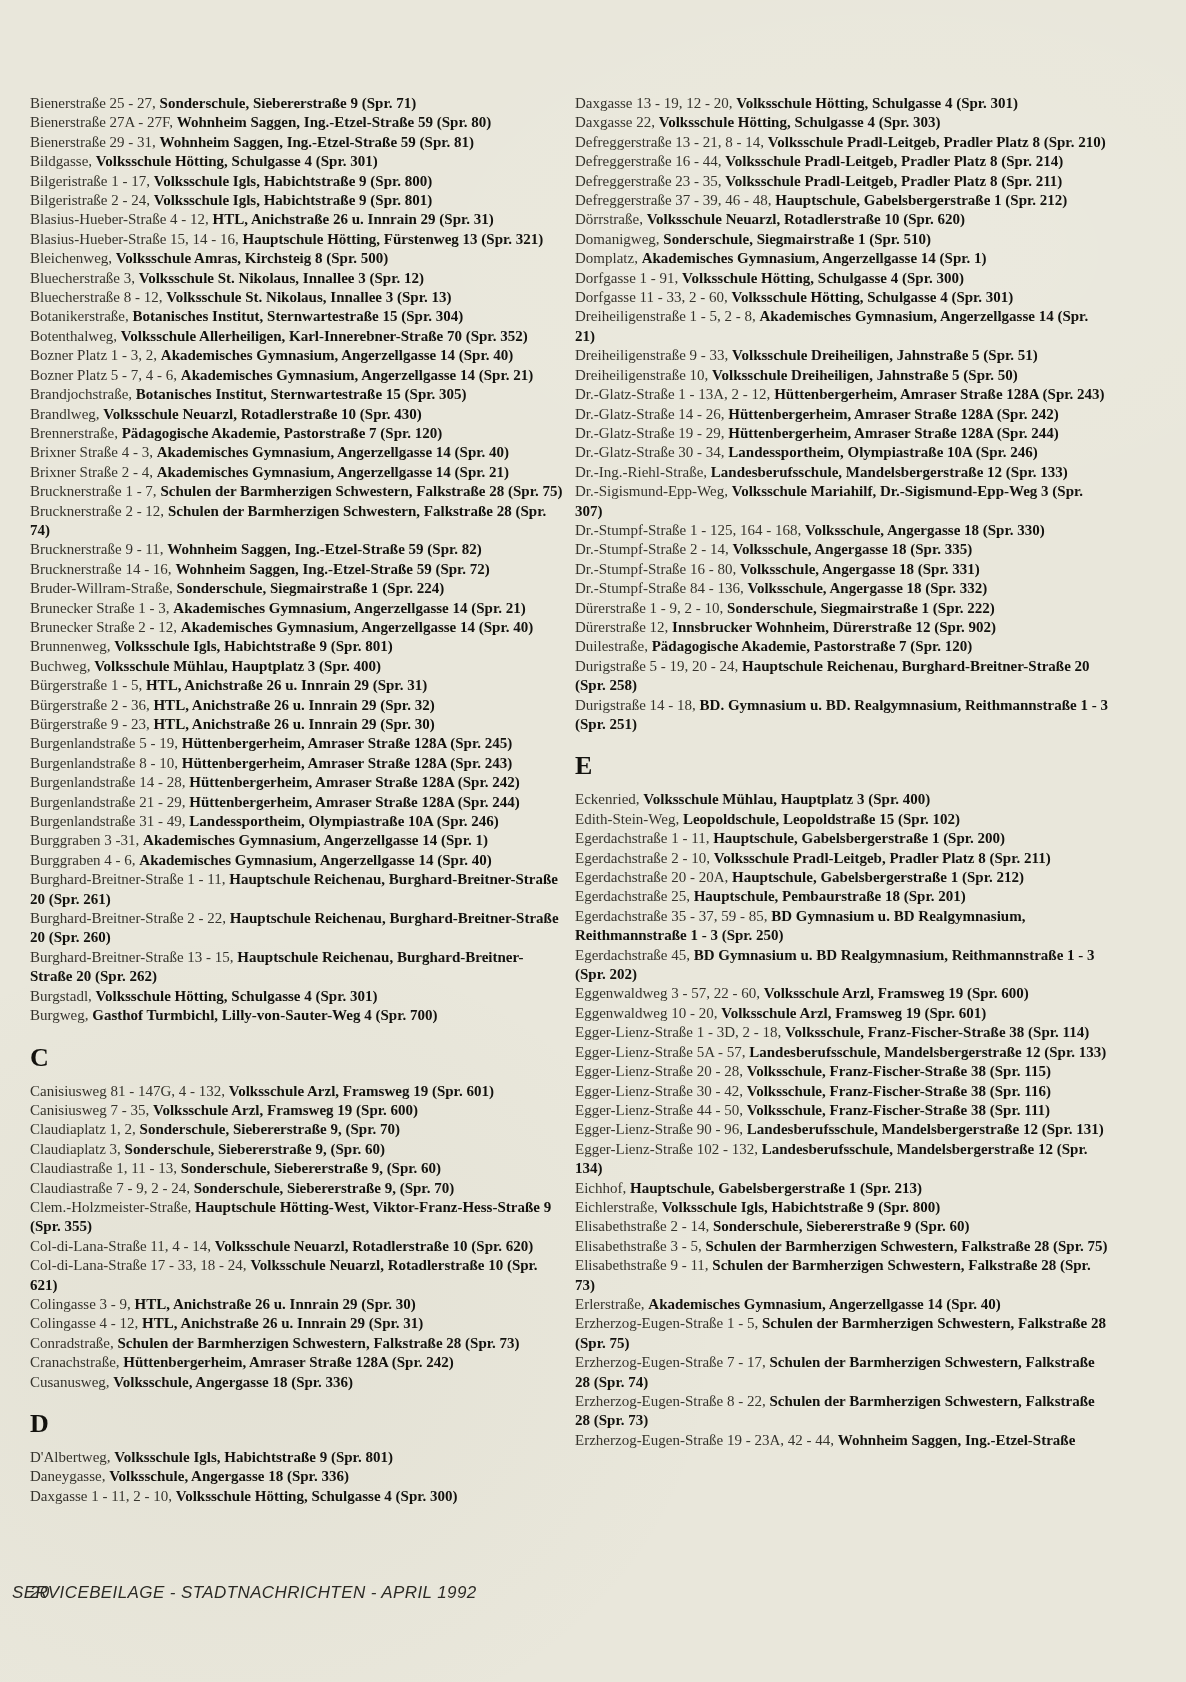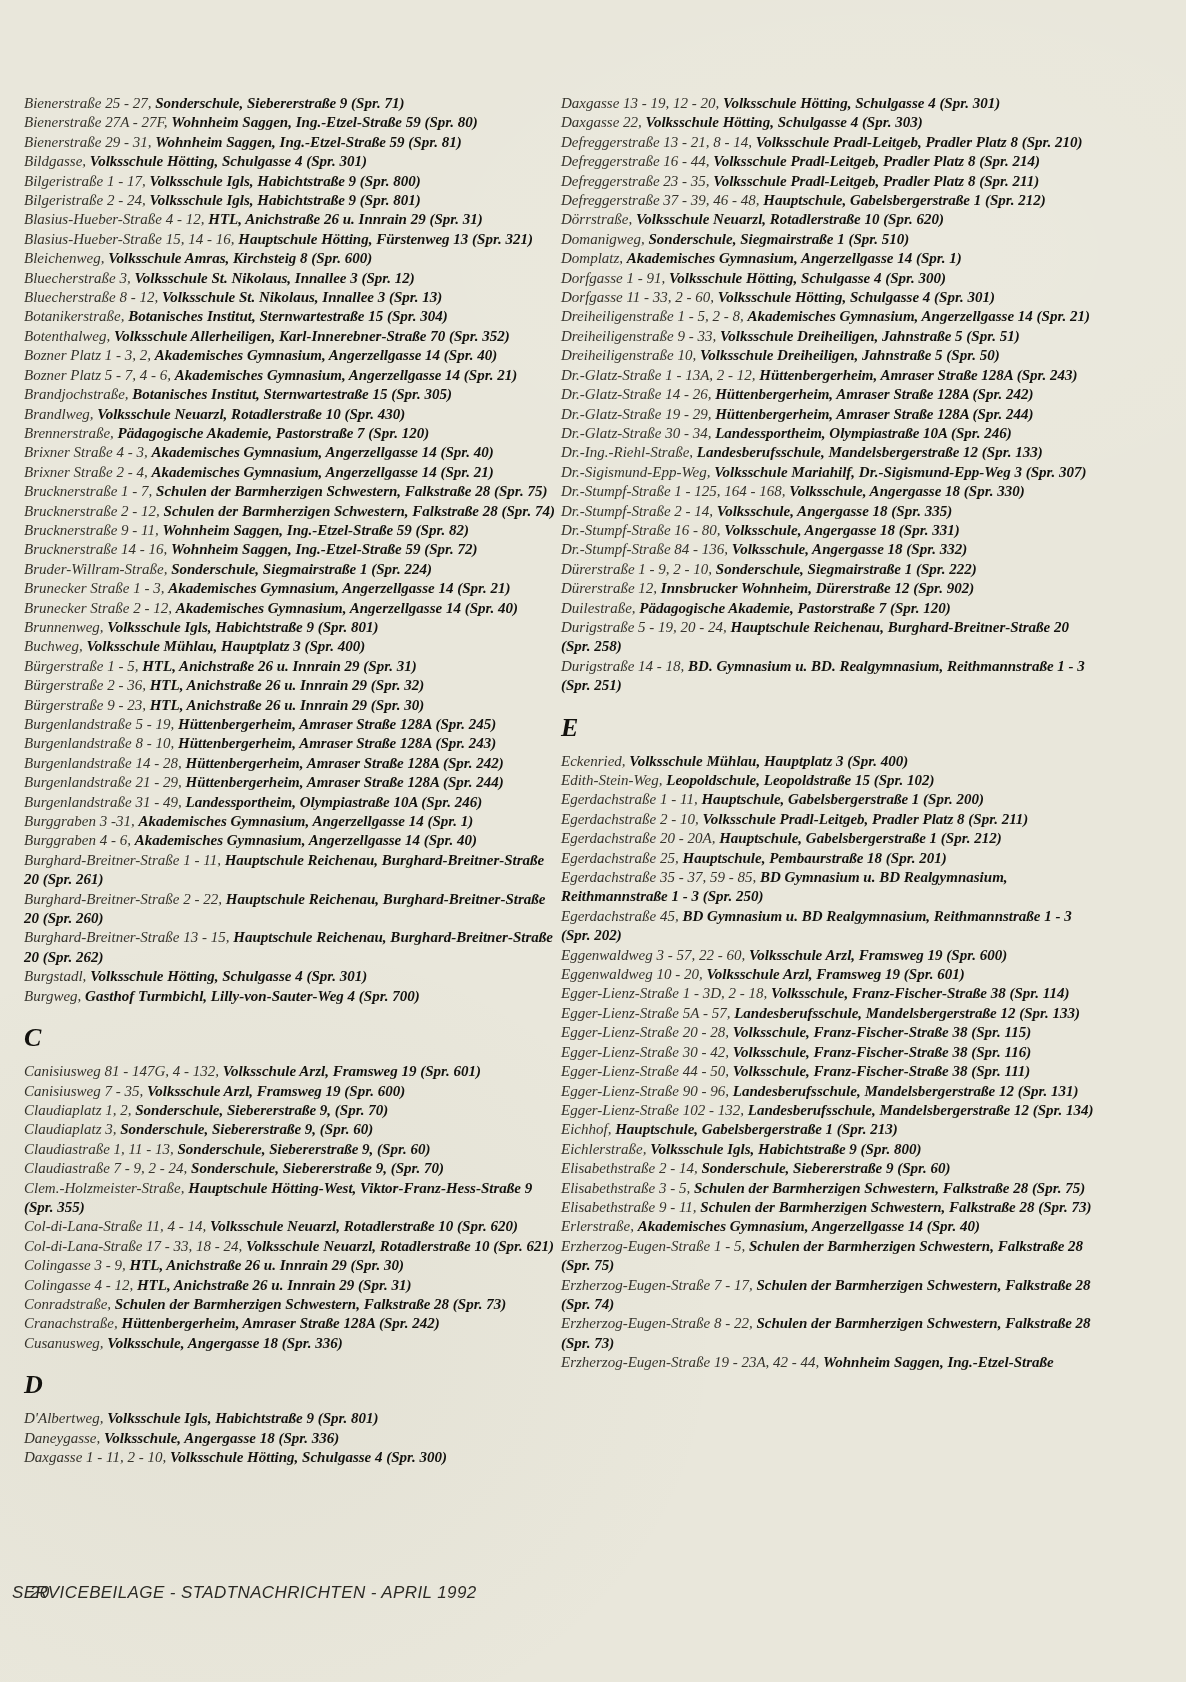--- a/index.html
+++ b/index.html
@@ -9,22 +9,22 @@
     margin:0 auto;
     background:
       radial-gradient(ellipse 900px 500px at 75% 15%, rgba(255,255,255,0.10), rgba(0,0,0,0) 60%),
       radial-gradient(ellipse 700px 600px at 20% 80%, rgba(120,115,90,0.05), rgba(0,0,0,0) 70%),
       #e9e7db;
     font-family:"Liberation Serif", serif;
     color:#1c1b17;
     overflow:hidden;
   }
   .columns{
-    position:absolute;top:94px;left:24px;
-    display:flex;gap:1px;font-style:italic;
+    position:absolute;top:94px;left:30px;
+    display:flex;gap:9px;
   }
   .column{width:536px;}
   .entry{
     margin:0;
     font-size:15px;
     line-height:19.4px;
     text-align:left;
   }
   .street{font-weight:400;color:#35332c;}
   .info{font-weight:700;color:#13120e;}
@@ -55,21 +55,21 @@
   <div class="columns">
     <div class="column" id="col-0">
         <p class="entry"><span class="street">Bienerstraße 25 - 27, </span><span class="info">Sonderschule, Siebererstraße 9 (Spr. 71)</span></p>
         <p class="entry"><span class="street">Bienerstraße 27A - 27F, </span><span class="info">Wohnheim Saggen, Ing.-Etzel-Straße 59 (Spr. 80)</span></p>
         <p class="entry"><span class="street">Bienerstraße 29 - 31, </span><span class="info">Wohnheim Saggen, Ing.-Etzel-Straße 59 (Spr. 81)</span></p>
         <p class="entry"><span class="street">Bildgasse, </span><span class="info">Volksschule Hötting, Schulgasse 4 (Spr. 301)</span></p>
         <p class="entry"><span class="street">Bilgeristraße 1 - 17, </span><span class="info">Volksschule Igls, Habichtstraße 9 (Spr. 800)</span></p>
         <p class="entry"><span class="street">Bilgeristraße 2 - 24, </span><span class="info">Volksschule Igls, Habichtstraße 9 (Spr. 801)</span></p>
         <p class="entry"><span class="street">Blasius-Hueber-Straße 4 - 12, </span><span class="info">HTL, Anichstraße 26 u. Innrain 29 (Spr. 31)</span></p>
         <p class="entry"><span class="street">Blasius-Hueber-Straße 15, 14 - 16, </span><span class="info">Hauptschule Hötting, Fürstenweg 13 (Spr. 321)</span></p>
-        <p class="entry"><span class="street">Bleichenweg, </span><span class="info">Volksschule Amras, Kirchsteig 8 (Spr. 600)</span></p>
+        <p class="entry"><span class="street">Bleichenweg, </span><span class="info">Volksschule Amras, Kirchsteig 8 (Spr. 500)</span></p>
         <p class="entry"><span class="street">Bluecherstraße 3, </span><span class="info">Volksschule St. Nikolaus, Innallee 3 (Spr. 12)</span></p>
         <p class="entry"><span class="street">Bluecherstraße 8 - 12, </span><span class="info">Volksschule St. Nikolaus, Innallee 3 (Spr. 13)</span></p>
         <p class="entry"><span class="street">Botanikerstraße, </span><span class="info">Botanisches Institut, Sternwartestraße 15 (Spr. 304)</span></p>
         <p class="entry"><span class="street">Botenthalweg, </span><span class="info">Volksschule Allerheiligen, Karl-Innerebner-Straße 70 (Spr. 352)</span></p>
         <p class="entry"><span class="street">Bozner Platz 1 - 3, 2, </span><span class="info">Akademisches Gymnasium, Angerzellgasse 14 (Spr. 40)</span></p>
         <p class="entry"><span class="street">Bozner Platz 5 - 7, 4 - 6, </span><span class="info">Akademisches Gymnasium, Angerzellgasse 14 (Spr. 21)</span></p>
         <p class="entry"><span class="street">Brandjochstraße, </span><span class="info">Botanisches Institut, Sternwartestraße 15 (Spr. 305)</span></p>
         <p class="entry"><span class="street">Brandlweg, </span><span class="info">Volksschule Neuarzl, Rotadlerstraße 10 (Spr. 430)</span></p>
         <p class="entry"><span class="street">Brennerstraße, </span><span class="info">Pädagogische Akademie, Pastorstraße 7 (Spr. 120)</span></p>
         <p class="entry"><span class="street">Brixner Straße 4 - 3, </span><span class="info">Akademisches Gymnasium, Angerzellgasse 14 (Spr. 40)</span></p>

